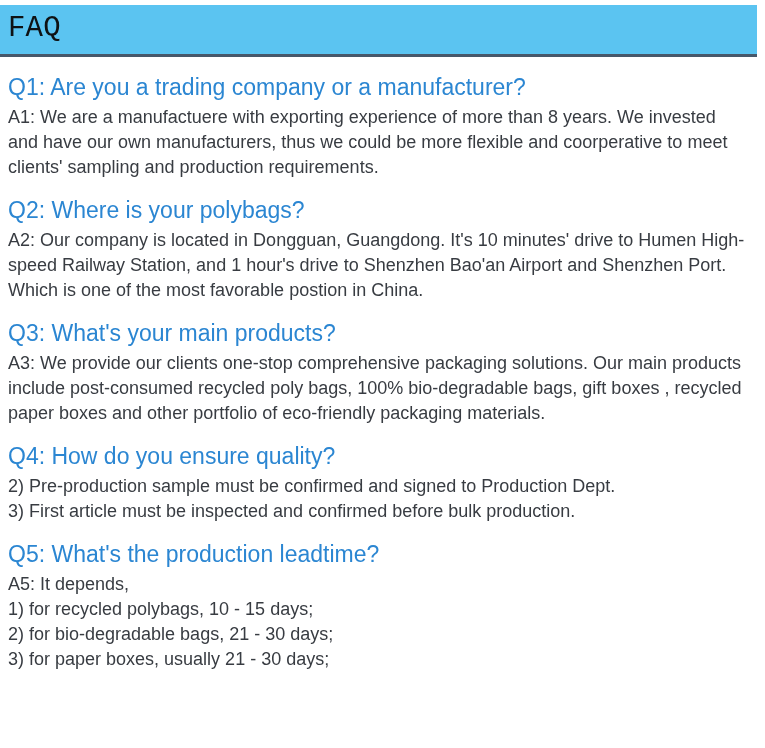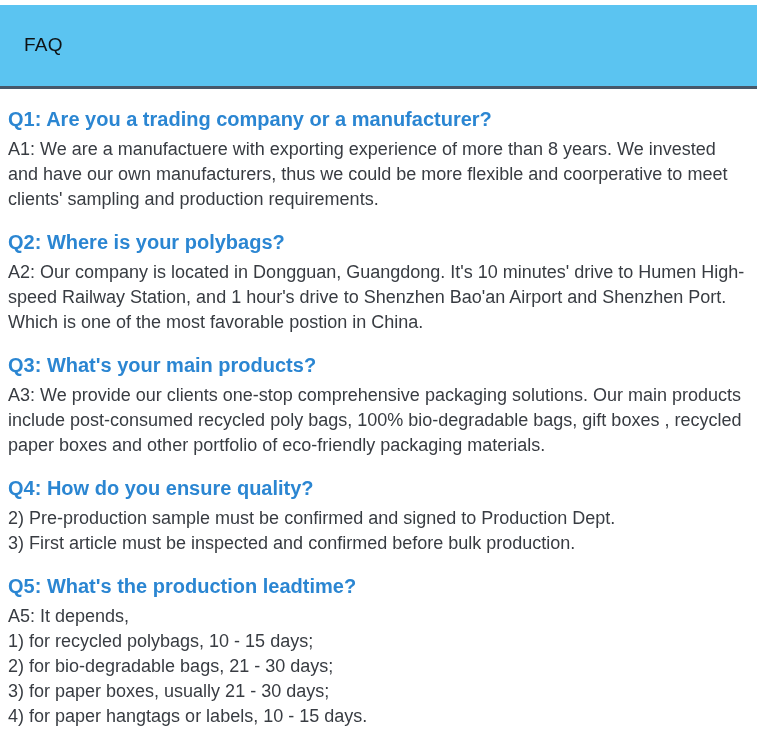--- a/index.html
+++ b/index.html
@@ -17,38 +17,39 @@
     font-family:"Liberation Sans", sans-serif;
     -webkit-font-smoothing:antialiased;
   }
   .faq-header{
     margin:5px 8px 0 0;
     background:var(--header-bg);
     border-bottom:3px solid var(--header-border);
     padding:7px 0 8px 8px;
   }
   .faq-header h1{
-    margin:16px;
-    font-size:19px;
+    margin:0;
+    font-size:29px;
     line-height:34px;
     font-weight:400;
     letter-spacing:0.2px;
     color:var(--title-text);
+    font-family:Liberation Mono, monospace;
   }
   main{
     padding:20px 16px 0 8px;
   }
   .faq-item{
     margin:0 0 20px 0;
   }
   .faq-item h2{
     margin:0 0 7px 0;
-    font-size:20px;
+    font-size:23px;
     line-height:21px;
-    font-weight:700;
+    font-weight:400;
     color:var(--question-blue);
   }
   .faq-item p{
     margin:0;
     font-size:18px;
     line-height:25px;
     color:var(--body-text);
   }
 </style>
 </head>
@@ -80,16 +81,15 @@
     <p>2) Pre-production sample must be confirmed and signed to Production Dept.</p>
     <p>3) First article must be inspected and confirmed before bulk production.</p>
   </section>
 
   <section class="faq-item">
     <h2>Q5: What's the production leadtime?</h2>
     <p>A5: It depends,</p>
     <p>1) for recycled polybags, 10 - 15 days;</p>
     <p>2) for bio-degradable bags, 21 - 30 days;</p>
     <p>3) for paper boxes, usually 21 - 30 days;</p>
-    <p>4) for paper hangtags or labels, 10 - 15 days.</p>
   </section>
 
 </main>
 
 </body></html>

